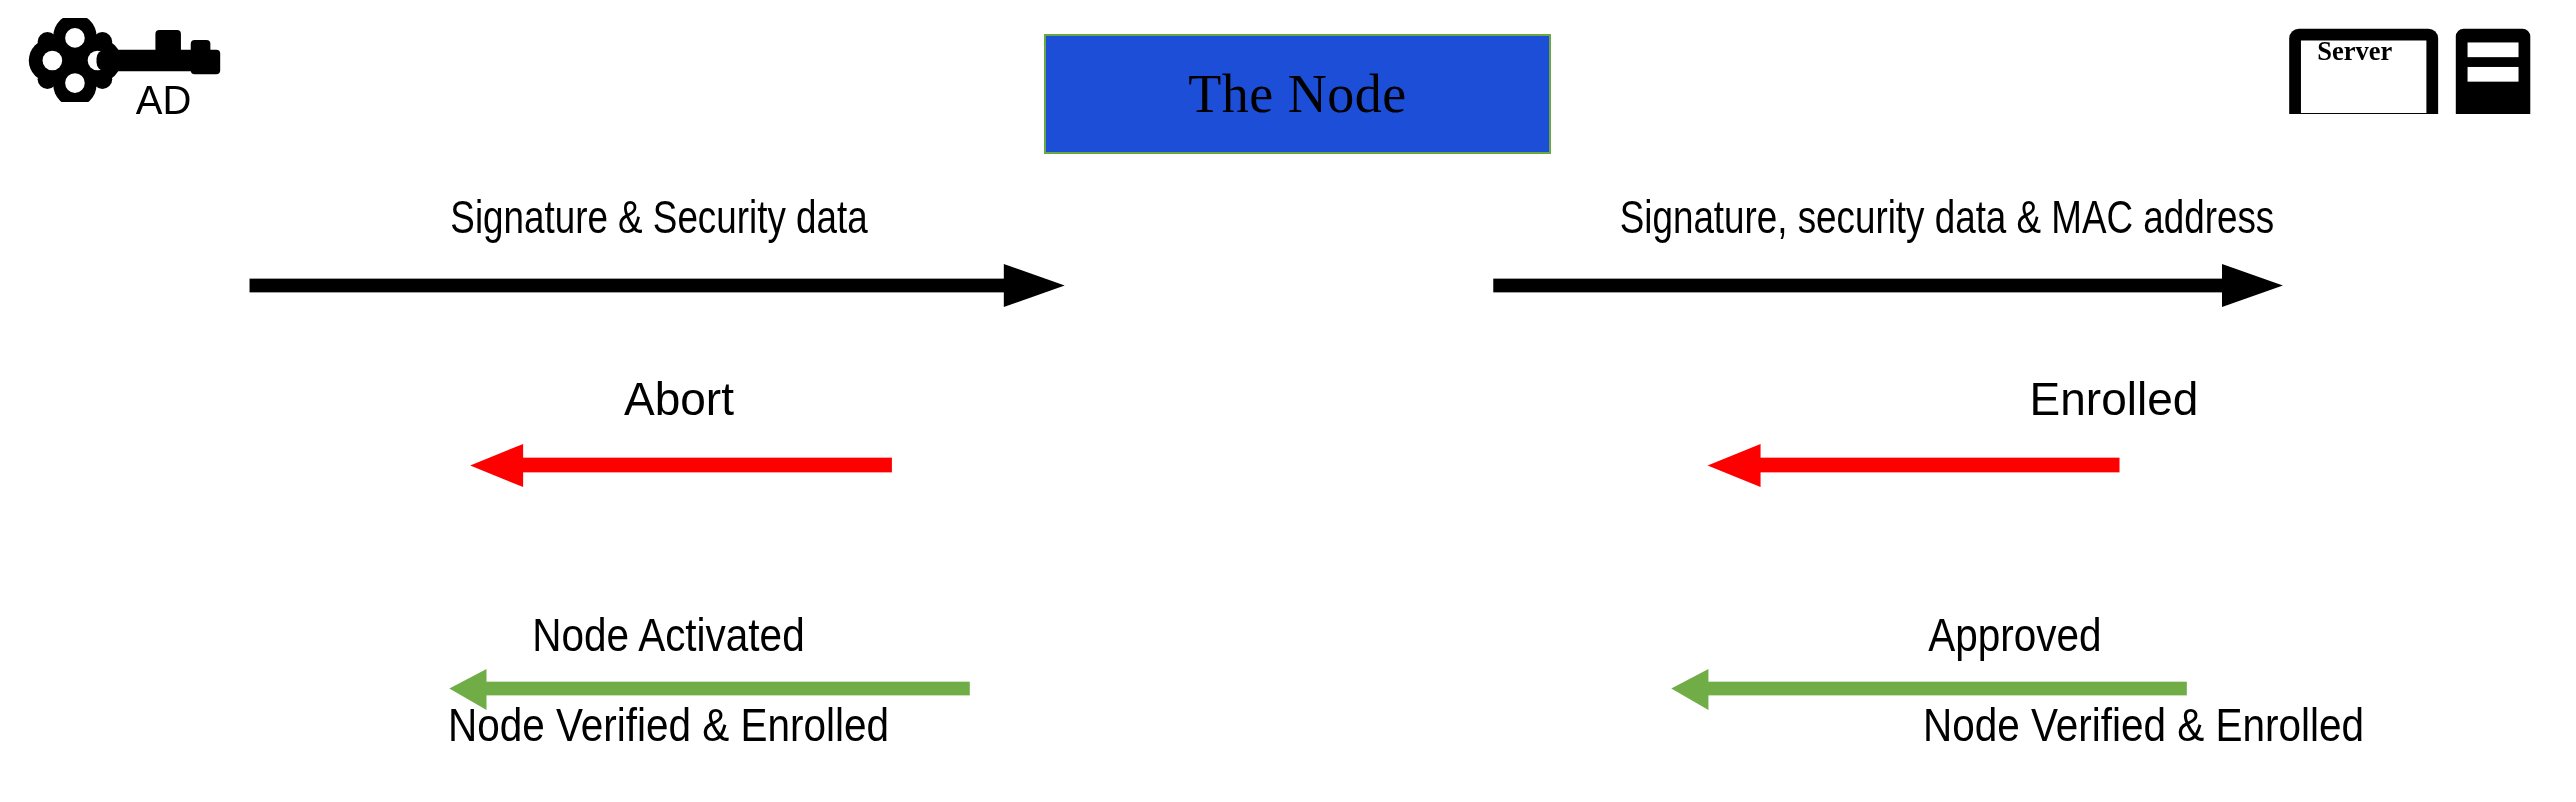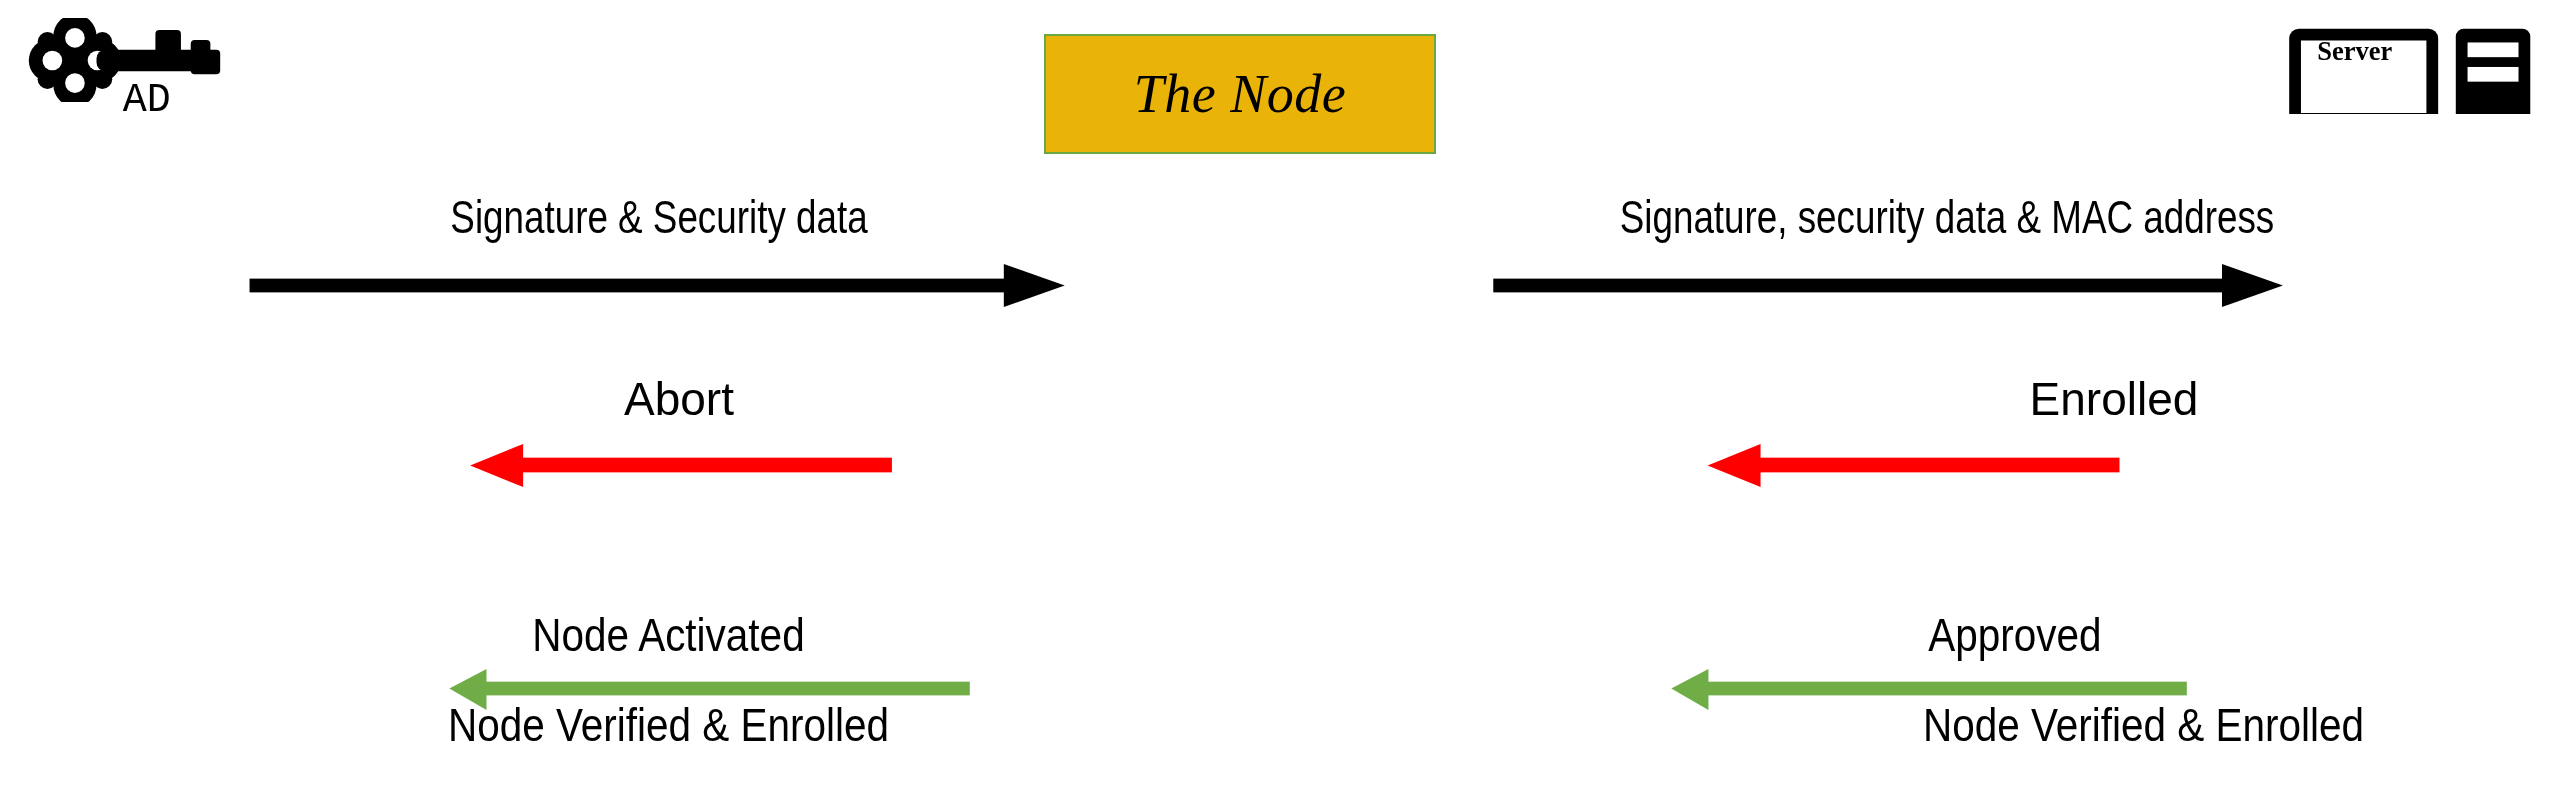--- a/index.html
+++ b/index.html
@@ -32,42 +32,41 @@
   }
   #ad-key-icon {
     position: absolute;
     left: 7.9px;
     top: 7.9px;
     width: 265px;
     height: 84px;
   }
   #ad-label {
     position: absolute;
-    left: 113px;
+    left: 126px;
     top: 69px;
-    font-family: Liberation Mono, monospace;
+    font-family: Liberation Sans, sans-serif;
     font-size: 40px;
     line-height: 43px;
     color: #000000;
     white-space: nowrap;
   }
 
   
   #node-box {
     left: 1044px;
     top: 34px;
-    width: 392px;
+    width: 507px;
     height: 120px;
-    background: #eab308;
+    background: #1d4ed8;
     border: 2.9px solid #6aa841;
     box-sizing: border-box;
     display: flex;
     align-items: center;
     justify-content: center;
-    font-style: italic;
   }
   #node-box-label {
     font-family: "Liberation Serif", serif;
     font-size: 54px;
     line-height: 57px;
     color: #000000;
     letter-spacing: 0.5px;
     white-space: nowrap;
   }
 

